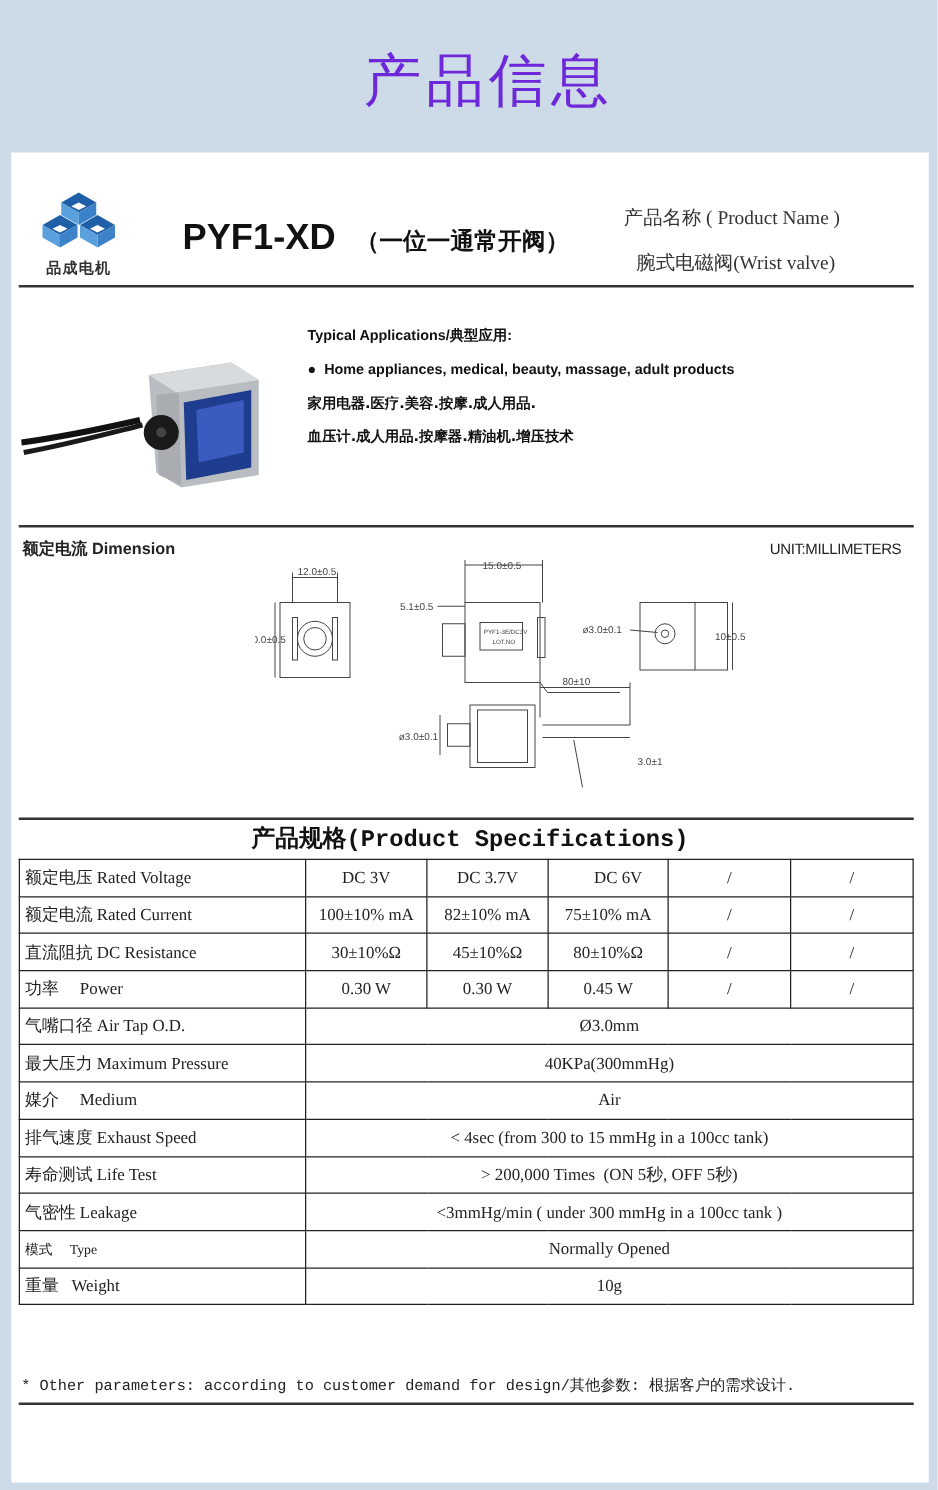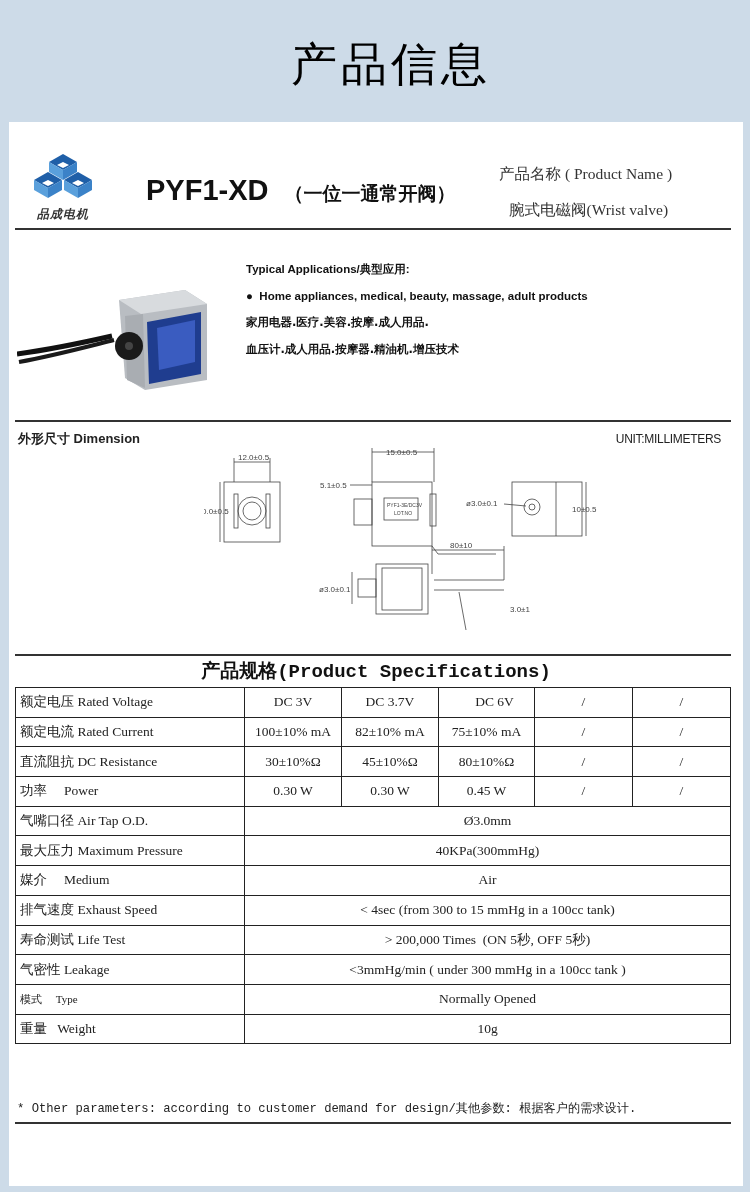--- a/index.html
+++ b/index.html
@@ -1,21 +1,21 @@
 <!DOCTYPE html>
 <html><head>
 <meta charset="utf-8">
 <style>
   * { box-sizing: border-box; margin: 0; padding: 0; }
   html, body { width: 750px; height: 1192px; overflow: hidden; }
   body { background: #cddbe8; font-family: "DejaVu Sans", sans-serif; color: #222; position: relative; }
-  .page-title { position: absolute; top: 34px; left: 0; width: 750px; text-align: center; font-size: 46px; color: #000000; letter-spacing: 4px; font-family: "DejaVu Sans", sans-serif; padding-left: 32px; }
+  .page-title { position: absolute; top: 34px; left: 0; width: 750px; text-align: center; font-size: 46px; color: #6d28d9; letter-spacing: 4px; font-family: "DejaVu Sans", sans-serif; padding-left: 32px; }
   .card { position: absolute; left: 9px; top: 122px; width: 734px; height: 1064px; background: #fff; }
   .hdr { position: absolute; left: 0; top: 0; width: 734px; height: 108px; }
-  .logo { position: absolute; left: 19px; top: 30px; width: 70px; height: 72px; font-style: italic; }
+  .logo { position: absolute; left: 19px; top: 30px; width: 70px; height: 72px; }
   .logo-text { position: absolute; left: 0; top: 54px; width: 70px; text-align: center; font-size: 12px; font-weight: bold; color: #333; letter-spacing: 1px; }
   .model { position: absolute; left: 137px; top: 52px; font-family: "Liberation Sans", sans-serif; font-weight: bold; font-size: 29px; color: #111; }
   .model-sub { font-size: 19px; font-weight: bold; margin-left: 16px; }
   .pname-label { position: absolute; left: 490px; top: 42px; font-family: "Liberation Serif", serif; font-size: 15.5px; color: #333; white-space: pre; }
   .pname-value { position: absolute; left: 500px; top: 78px; font-family: "Liberation Serif", serif; font-size: 15.5px; color: #333; white-space: pre; }
   .rule { position: absolute; left: 6px; width: 716px; height: 2px; background: #333; }
   .photo { position: absolute; left: 8px; top: 140px; width: 200px; height: 140px; }
   .apps { position: absolute; left: 237px; top: 134px; font-size: 11.5px; font-weight: bold; color: #111; line-height: 26.5px; }
   .apps .en { font-family: "Liberation Sans", sans-serif; }
   .apps .mono { font-family: "Liberation Mono", monospace; font-size: 11.5px; letter-spacing: 0.3px; }
@@ -82,21 +82,21 @@
   </div>
 
   <div class="apps">
     <div class="en">Typical Applications/典型应用:</div>
     <div class="en"><span>●</span>&nbsp;&nbsp;<span>Home appliances, medical, beauty, massage, adult products</span></div>
     <div>家用电器.医疗.美容.按摩.成人用品.</div>
     <div>血压计.成人用品.按摩器.精油机.增压技术</div>
   </div>
 
   <div class="rule" style="top:298px;"></div>
-  <div class="dim-title">外形尺寸 Dimension</div>
+  <div class="dim-title">额定电流 Dimension</div>
   <div class="dim-unit">UNIT:MILLIMETERS</div>
 
   <div class="drawing">
     <svg width="400" height="190" viewBox="0 0 400 190" font-family="Liberation Sans, sans-serif" font-size="8" fill="none" stroke="#444" stroke-width="0.8">
 
       <rect x="20" y="38" width="56" height="60"></rect>
       <rect x="30" y="50" width="4" height="34" fill="#fff"></rect>
       <rect x="62" y="50" width="4" height="34" fill="#fff"></rect>
       <circle cx="48" cy="67" r="14"></circle>
       <circle cx="48" cy="67" r="9"></circle>

